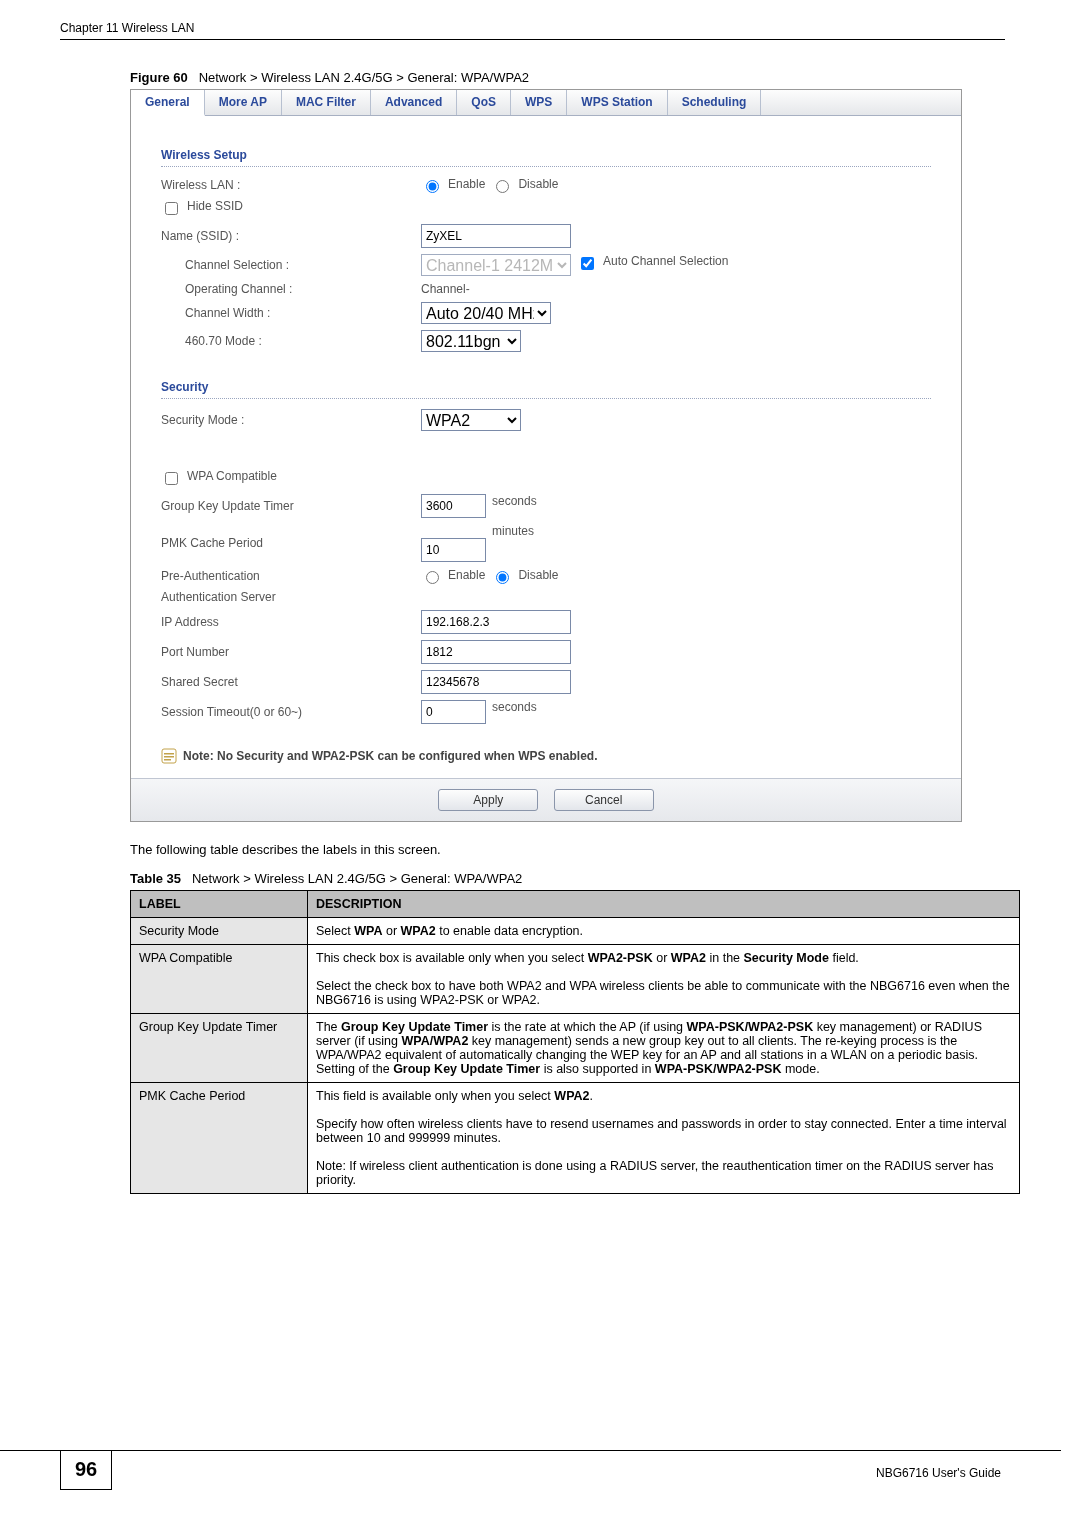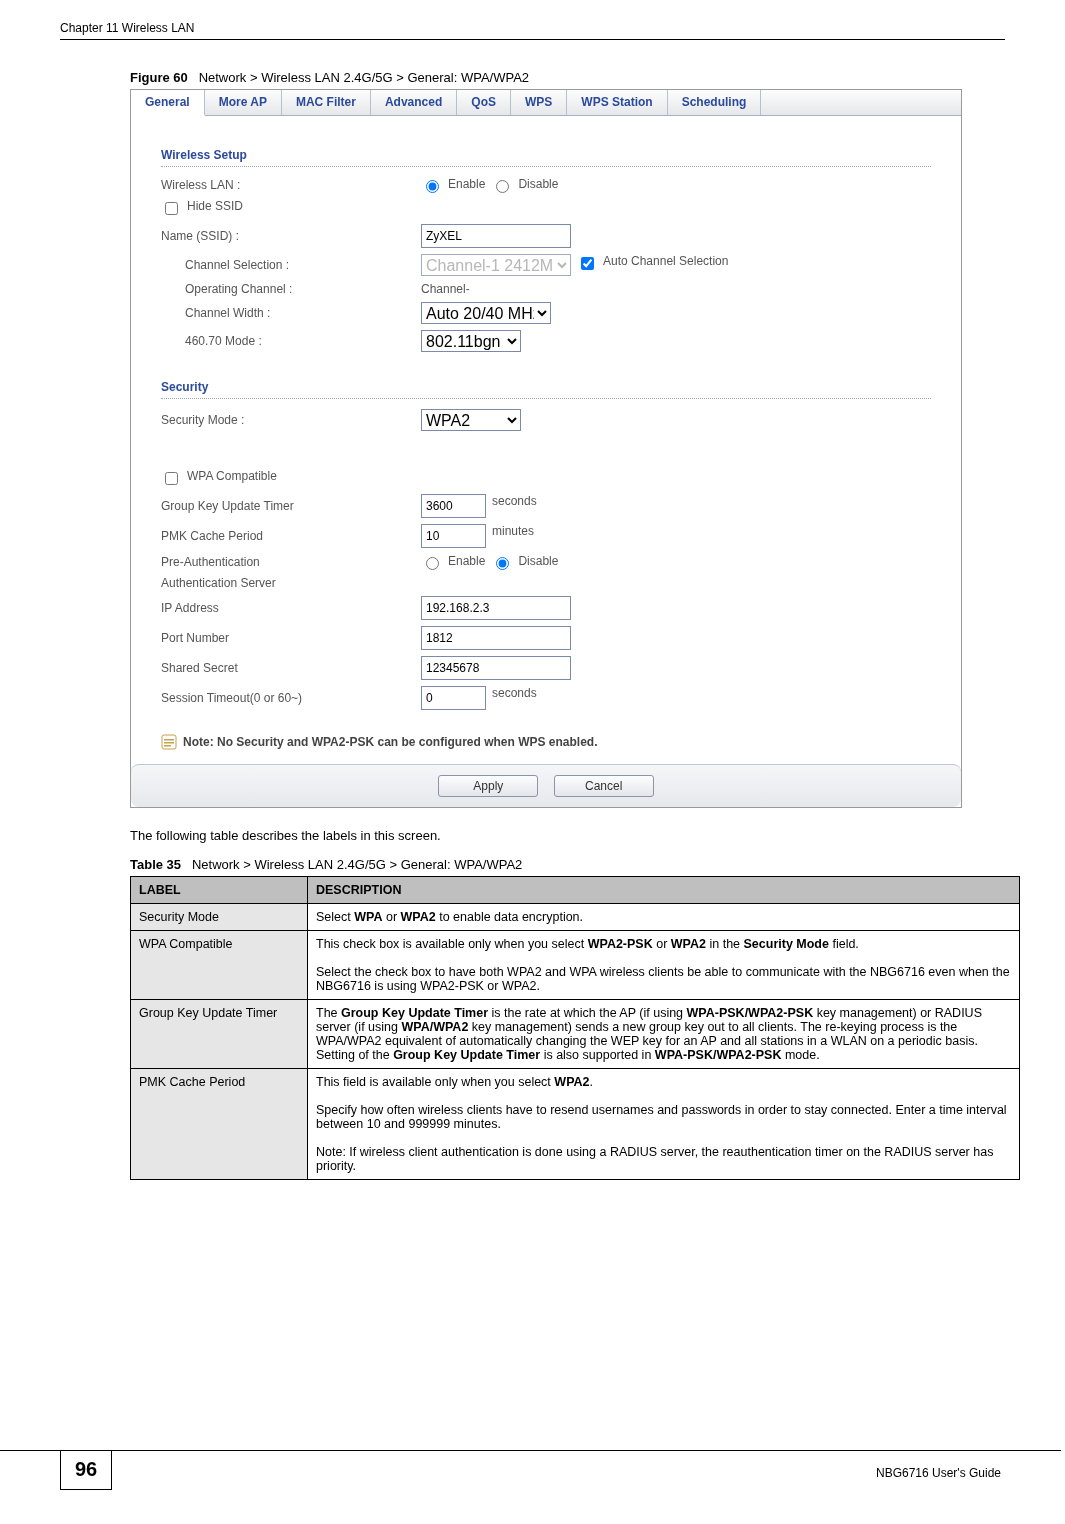--- a/index.html
+++ b/index.html
@@ -105,21 +105,20 @@
   }
   .note-icon {
     width: 16px; height: 16px;
     display: inline-flex; align-items:center; justify-content:center;
   }
   .btn-bar {
     background: linear-gradient(#f5f6f8,#e6e8ec);
     border-top: 1px solid #c0c6d2;
     padding: 10px 0;
     text-align: center;
-    border-radius: 8px;
   }
   .btn {
     display: inline-block;
     min-width: 70px;
     padding: 3px 14px;
     margin: 0 6px;
     border: 1px solid #8a95aa;
     border-radius: 3px;
     background: linear-gradient(#fdfdfd,#e3e6eb);
     font-size: 12px;
@@ -290,21 +289,21 @@
         <div class="lbl">Group Key Update Timer</div>
         <div class="ctl">
           <input type="text" class="txt" style="width: 55px;" value="3600">
           <span>seconds</span>
         </div>
       </div>
 
       <div class="row">
         <div class="lbl">PMK Cache Period</div>
         <div class="ctl">
-          <input type="text" class="txt" style="width: 55px;" value="10">
+          <input type="text" class="txt" style="width: 55px; margin-top: 14px;" value="10">
           <span>minutes</span>
         </div>
       </div>
 
       <div class="row">
         <div class="lbl">Pre-Authentication</div>
         <div class="ctl">
           <input type="radio" style="">
           <span>Enable</span>
           <input type="radio" checked="" style="">

